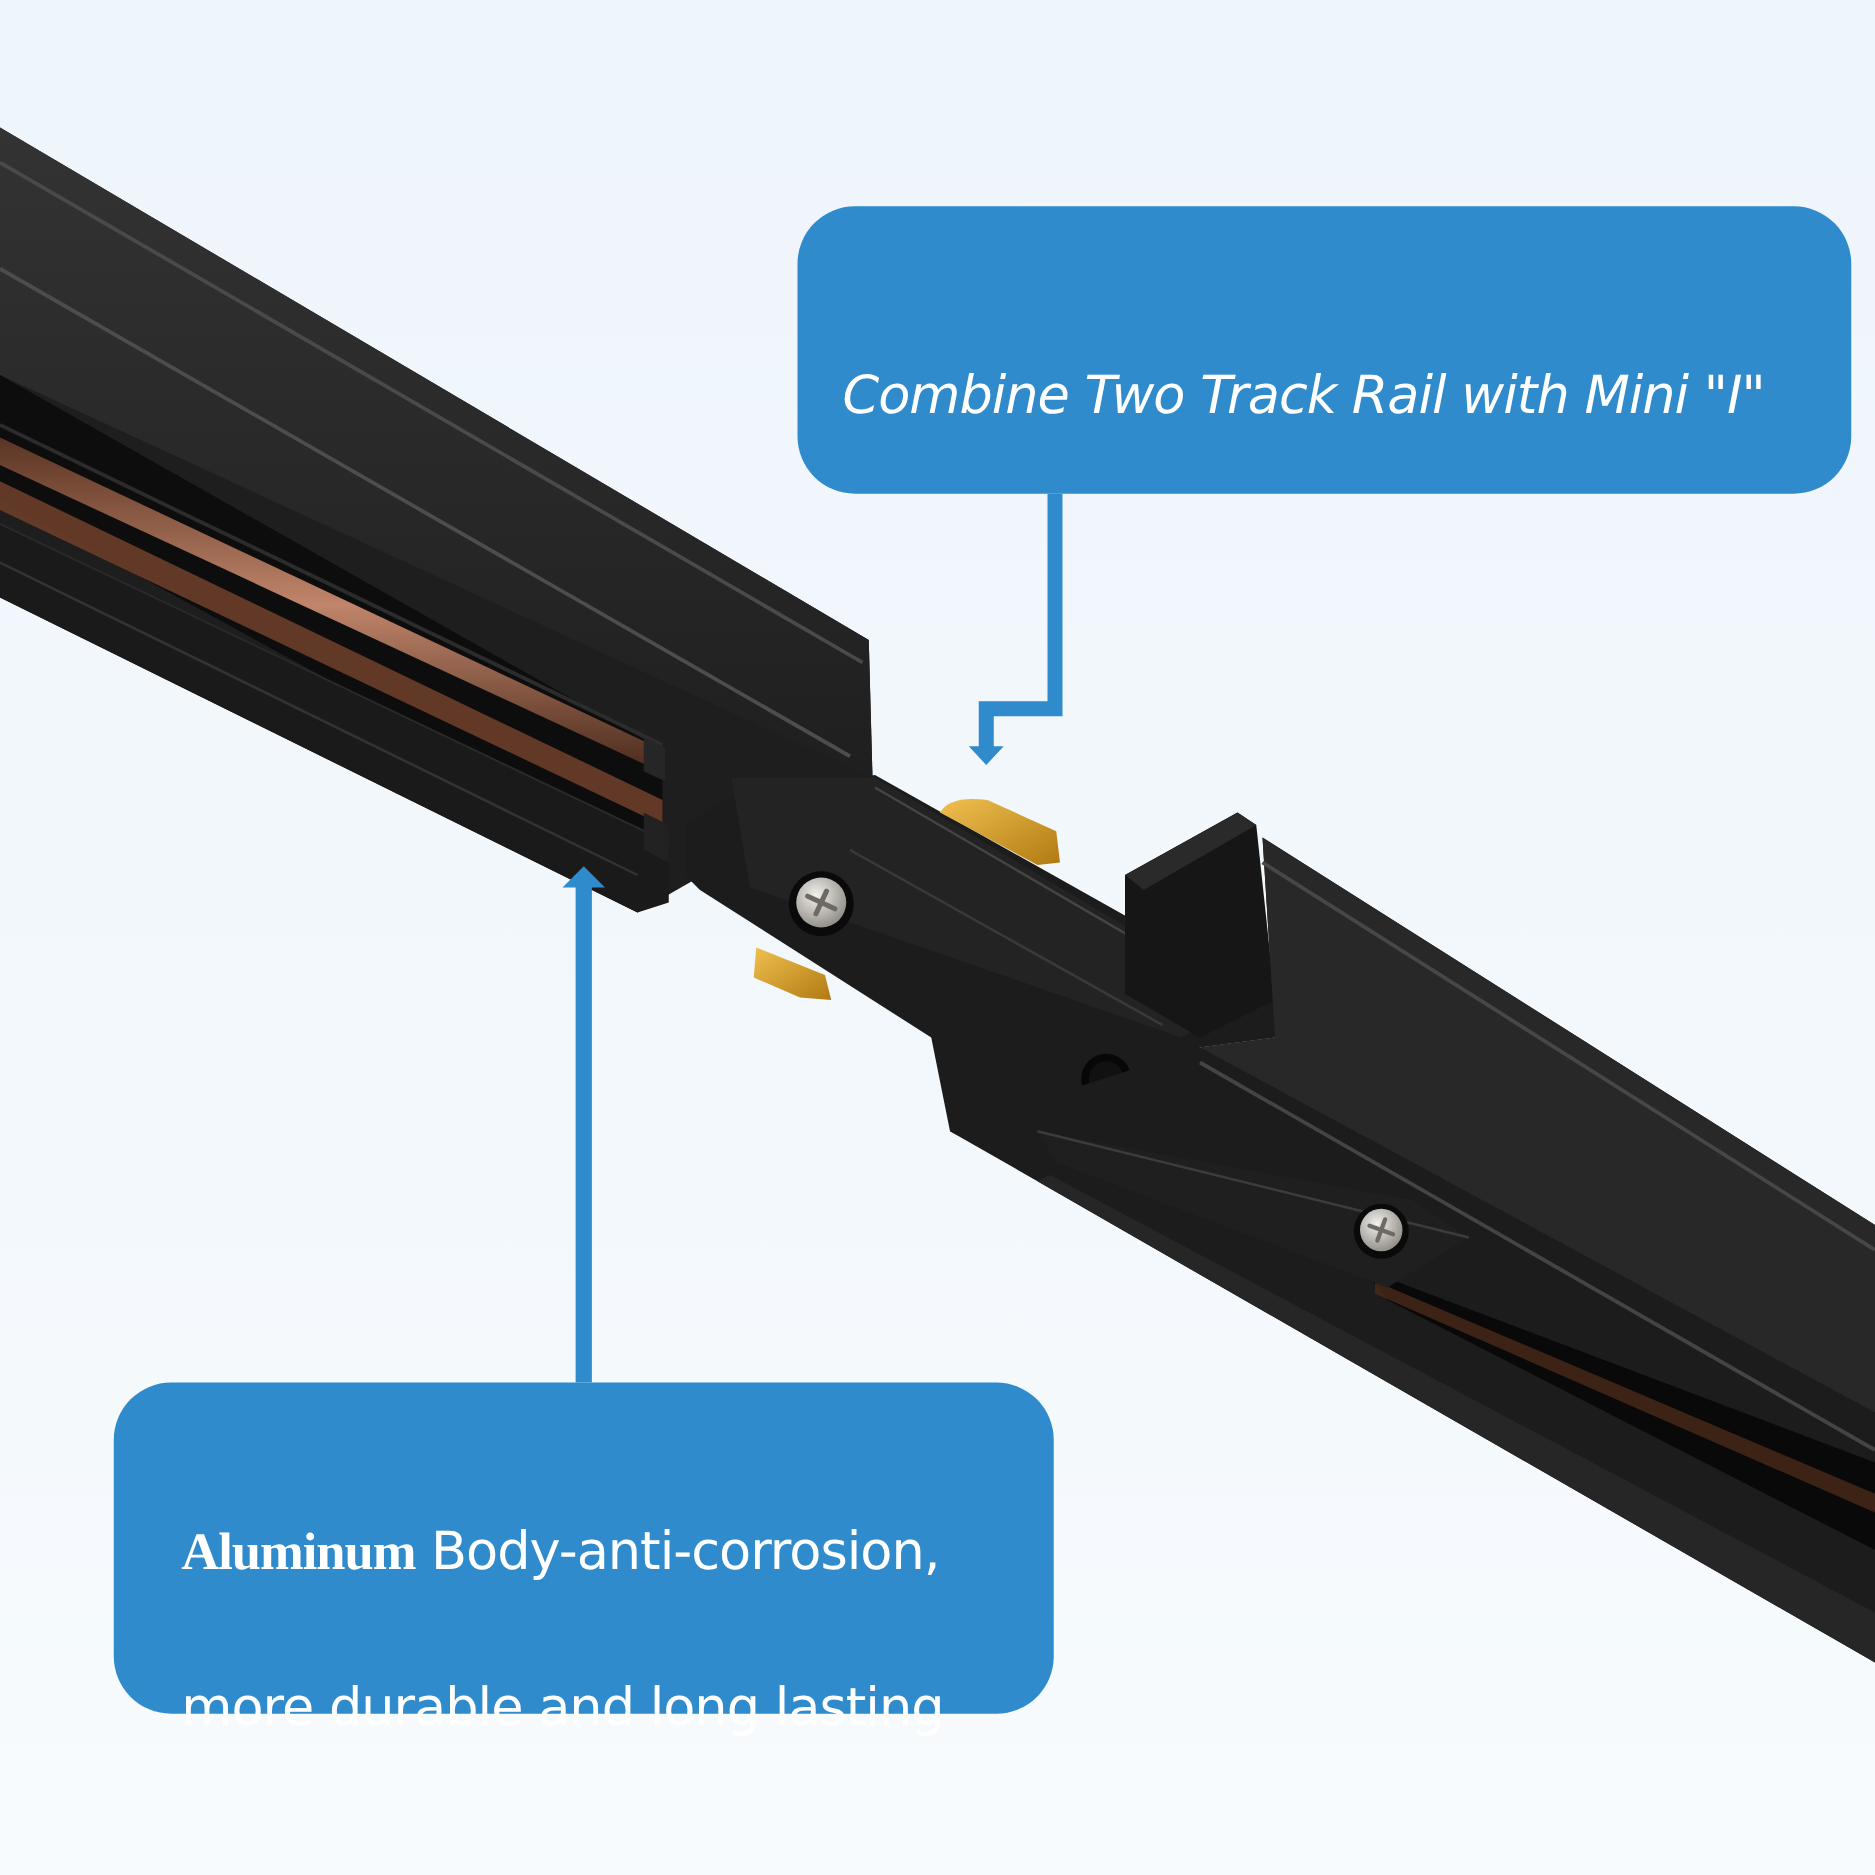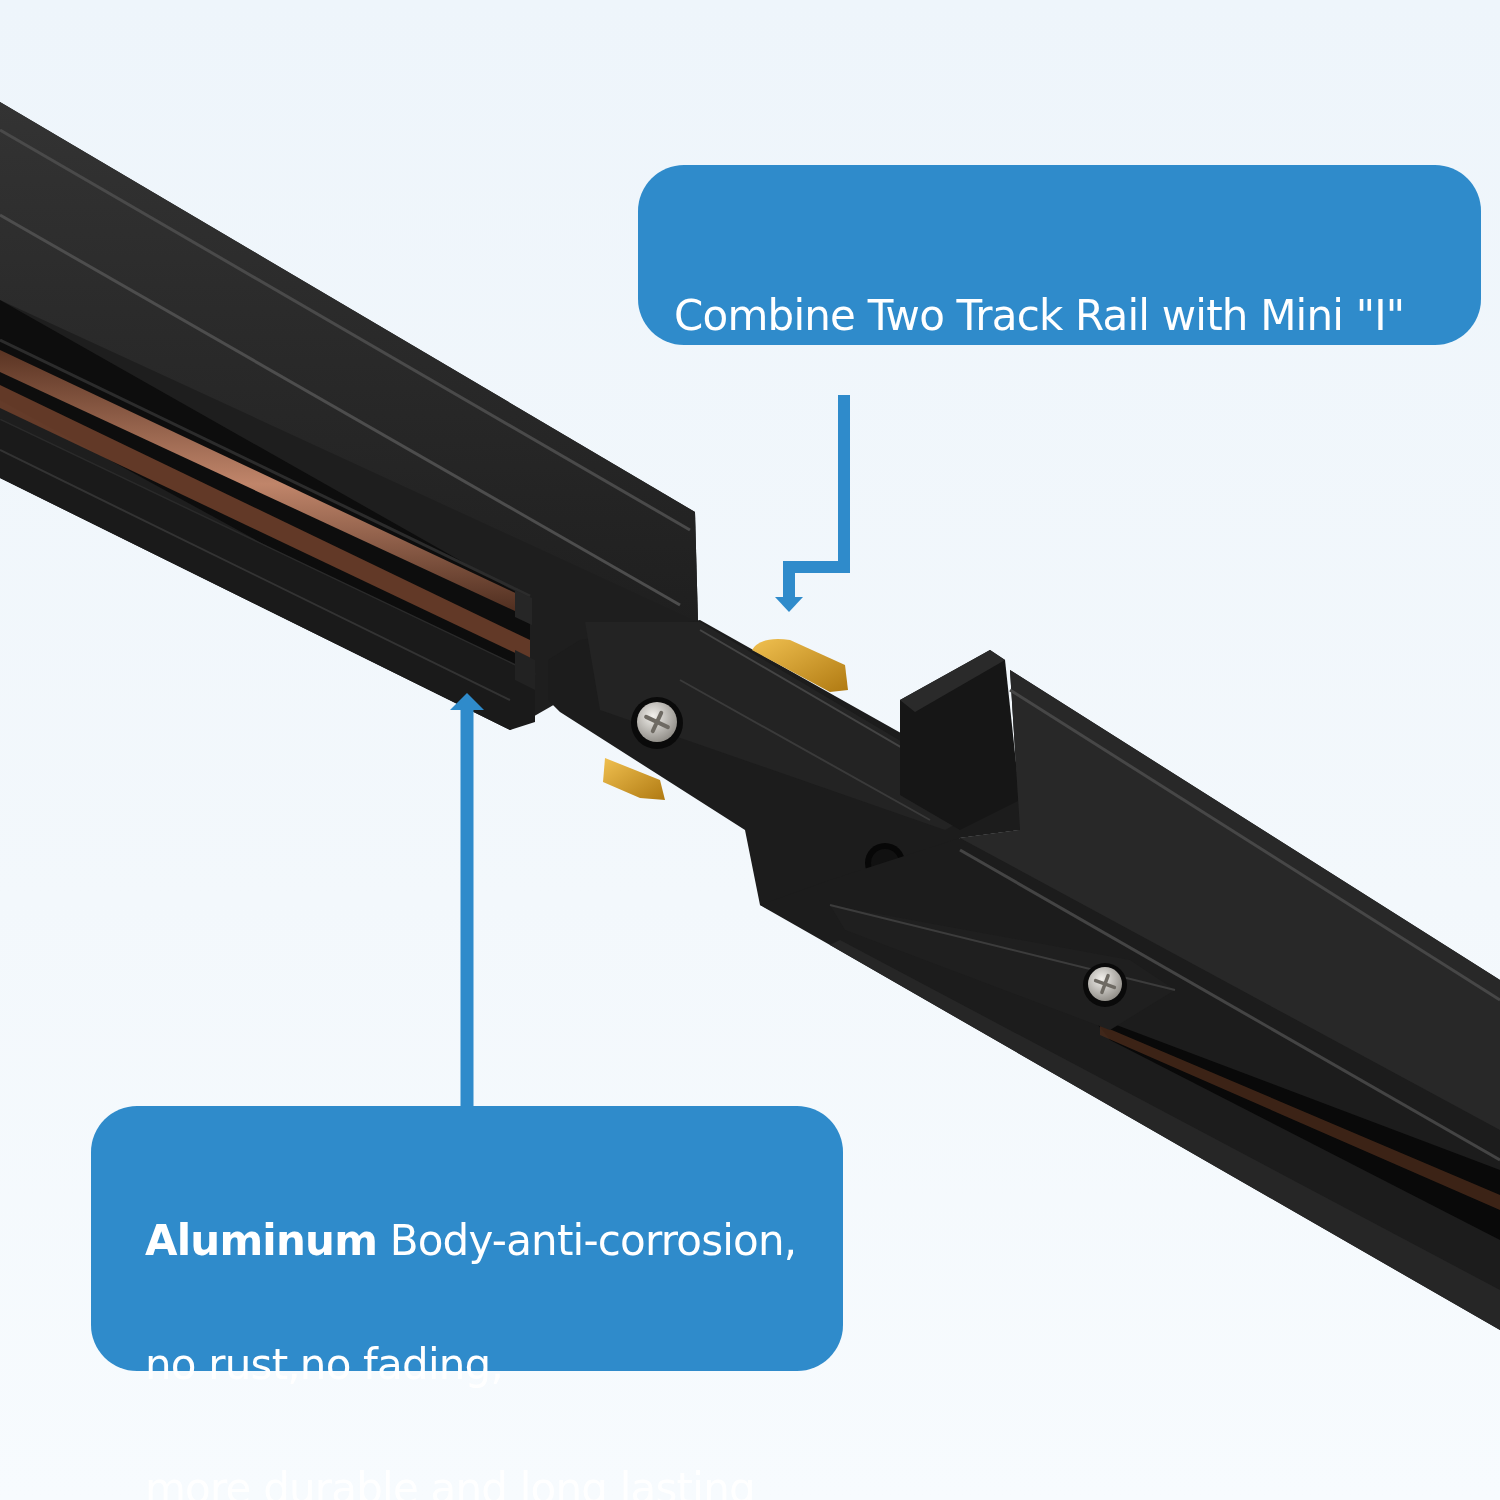--- a/index.html
+++ b/index.html
@@ -29,39 +29,41 @@
       position: absolute;
       background: #2f8bcb;
       color: #ffffff;
       border-radius: 46px;
       box-sizing: border-box;
     }
     .callout-top {
       left: 638px;
       top: 165px;
       width: 843px;
-      height: 180px;
+      height: 230px;
       padding: 58px 20px 0 36px;
+      font-style: italic;
     }
     .callout-bottom {
       left: 91px;
       top: 1106px;
       width: 752px;
       height: 265px;
       padding: 42px 20px 0 54px;
     }
     .callout-text {
       font-size: 42px;
       line-height: 62px;
       letter-spacing: -0.8px;
       font-weight: 400;
       white-space: pre-line;
     }
     .callout-text .strong {
       font-weight: 700;
+      font-family: Liberation Serif, serif;
     }
     .arrow {
       position: absolute;
       left: 0;
       top: 0;
       width: 1500px;
       height: 1500px;
       pointer-events: none;
     }
   </style>
@@ -171,18 +173,17 @@
 
   <div class="callout callout-top">
     <div class="callout-text">
       <div>Combine Two Track Rail with Mini "I"</div>
     </div>
   </div>
 
   <div class="callout callout-bottom">
     <div class="callout-text">
       <div><span class="strong">Aluminum</span><span> Body-anti-corrosion,</span></div>
-      <div>no rust,no fading,</div>
       <div>more durable and long lasting</div>
     </div>
   </div>
 
 </div>
 
 </body></html>

